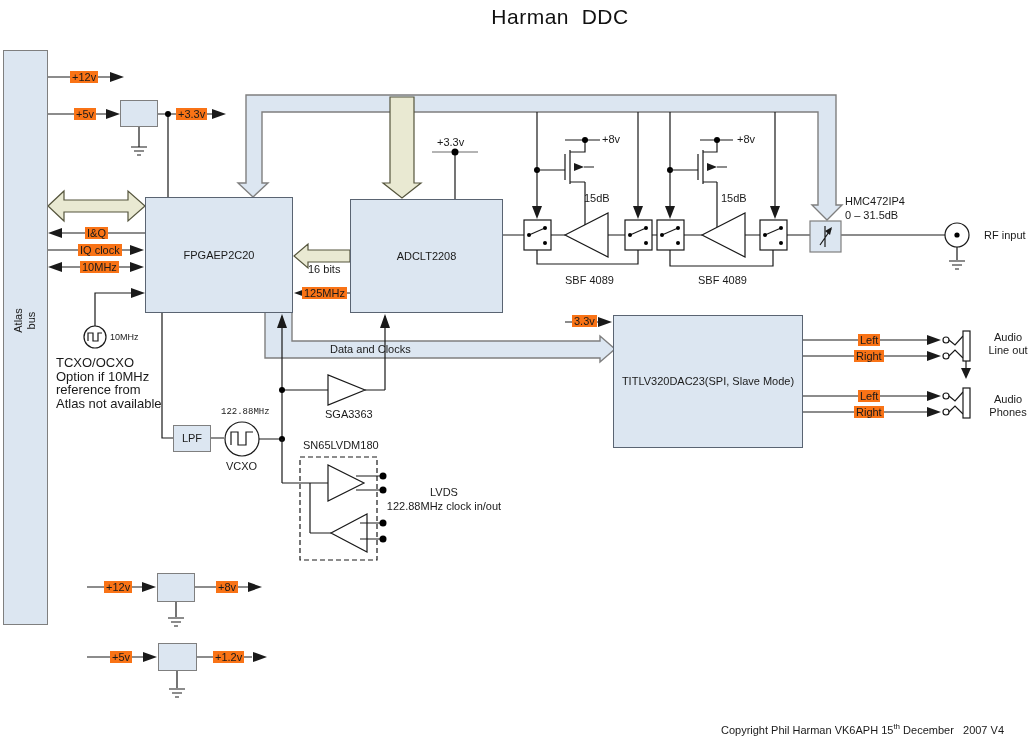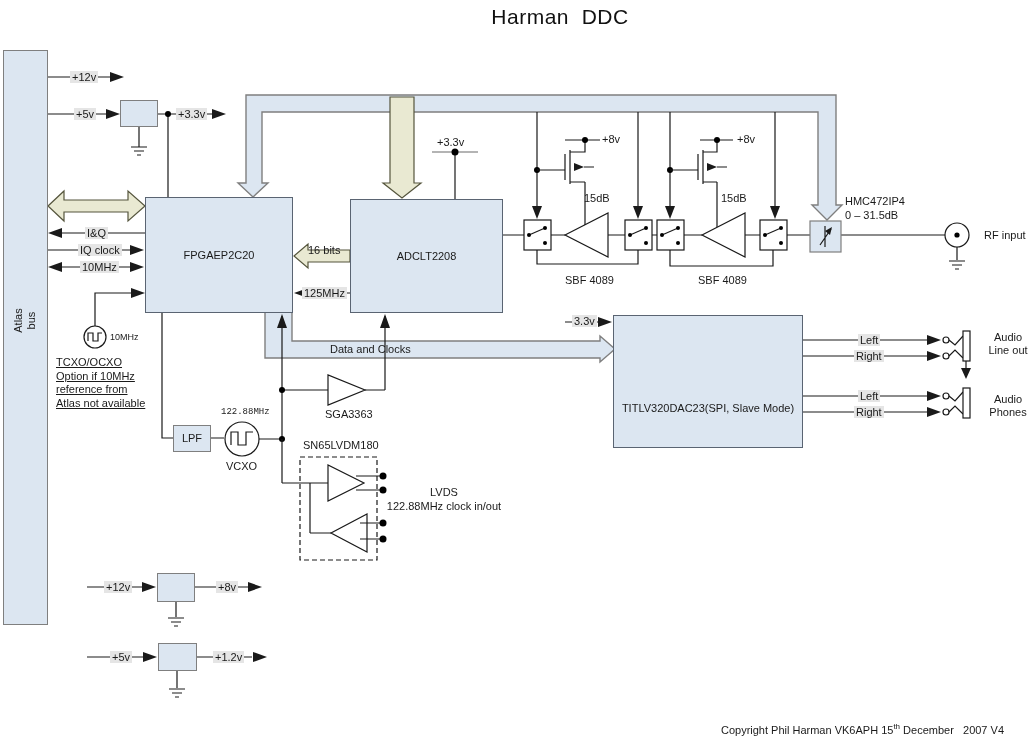--- a/index.html
+++ b/index.html
@@ -2,29 +2,29 @@
 <html><head>
 <meta charset="utf-8">
 <style>
   html,body{margin:0;padding:0;background:#fff;}
   #stage{position:relative;width:1030px;height:743px;background:#fff;overflow:hidden;
          font-family:"Liberation Sans", sans-serif;color:#1a1a1a;}
   #wires{position:absolute;left:0;top:0;z-index:1;}
   .box{position:absolute;z-index:2;background:#dce6f1;border:1px solid #5a6472;box-sizing:border-box;}
   .box.gray{border:1px solid #7f7f7f;}
   .lbl{position:absolute;z-index:3;font-size:11px;line-height:12px;white-space:nowrap;}
-  .lbl.bg{background:#e5e5e5;padding:0 2px;}
+  .lbl.bg{background:#f97316;padding:0 2px;}
   .lbl.small{font-size:9px;line-height:10px;}
   .blockLabel{position:absolute;z-index:3;display:flex;flex-direction:row;
               align-items:center;justify-content:center;font-size:11px;line-height:13px;}
   #title{position:absolute;z-index:3;left:430px;top:5px;width:260px;text-align:center;
          font-size:21px;letter-spacing:.5px;white-space:pre;color:#111;}
   #atlas-label{position:absolute;z-index:3;left:3px;top:307px;width:44px;height:27px;
          transform:rotate(-90deg);font-size:11px;line-height:13px;text-align:center;}
-  #tcxo-note{position:absolute;z-index:3;left:56px;top:356px;font-size:11px;line-height:13.5px;text-decoration:underline;}
+  #tcxo-note{position:absolute;z-index:3;left:56px;top:356px;font-size:13px;line-height:13.5px;}
   #lvds-note{position:absolute;z-index:3;left:369px;top:485px;width:150px;text-align:center;
          font-size:11px;line-height:14px;}
   #audio-lineout,#audio-phones{position:absolute;z-index:3;width:52px;text-align:center;
          font-size:11px;line-height:13px;}
   #copyright{position:absolute;z-index:3;left:704px;top:724px;width:300px;text-align:right;
          font-size:11px;}
   #copyright sup{font-size:8px;}
   sup{line-height:0;}
 </style>
 </head>
@@ -254,21 +254,21 @@
   <div>EP2C20</div>
 </div>
 
 <div class="box" style="left:350px;top:199px;width:153px;height:114px;"></div>
 <div class="blockLabel" style="left:350px;top:199px;width:153px;height:114px;">
   <div>ADC</div>
   <div>LT2208</div>
 </div>
 
 <div class="box" style="left:613px;top:315px;width:190px;height:133px;"></div>
-<div class="blockLabel" style="left:613px;top:315px;width:190px;height:133px;margin-top:27px;">
+<div class="blockLabel" style="left:613px;top:315px;width:190px;height:133px;">
   <div>TI</div>
   <div>TLV320DAC23</div>
   <div>(SPI, Slave Mode)</div>
 </div>
 
 <div class="box gray" style="left:120px;top:100px;width:38px;height:27px;"></div>
 <div class="box gray" style="left:173px;top:425px;width:38px;height:27px;"></div>
 <div class="blockLabel" style="left:173px;top:425px;width:38px;height:27px;border-radius:6px;">LPF</div>
 <div class="box gray" style="left:157px;top:573px;width:38px;height:29px;"></div>
 <div class="box gray" style="left:158px;top:643px;width:39px;height:28px;"></div>
@@ -284,21 +284,21 @@
 <div class="lbl bg" style="left:80px;top:261px;">10MHz</div>
 <div class="lbl small" style="left:110px;top:332px;">10MHz</div>
 
 <div id="tcxo-note">
   <div>TCXO/OCXO</div>
   <div>Option if 10MHz</div>
   <div>reference from</div>
   <div>Atlas not available</div>
 </div>
 
-<div class="lbl" style="left:308px;top:244px;">16 bits</div>
+<div class="lbl" style="left:308px;top:263px;">16 bits</div>
 <div class="lbl bg" style="left:302px;top:287px;">125MHz</div>
 <div class="lbl" style="left:437px;top:136px;">+3.3v</div>
 
 <div class="lbl" style="left:584px;top:192px;">15dB</div>
 <div class="lbl" style="left:721px;top:192px;">15dB</div>
 <div class="lbl" style="left:565px;top:274px;">SBF 4089</div>
 <div class="lbl" style="left:698px;top:274px;">SBF 4089</div>
 <div class="lbl" style="left:602px;top:133px;">+8v</div>
 <div class="lbl" style="left:737px;top:133px;">+8v</div>
 

